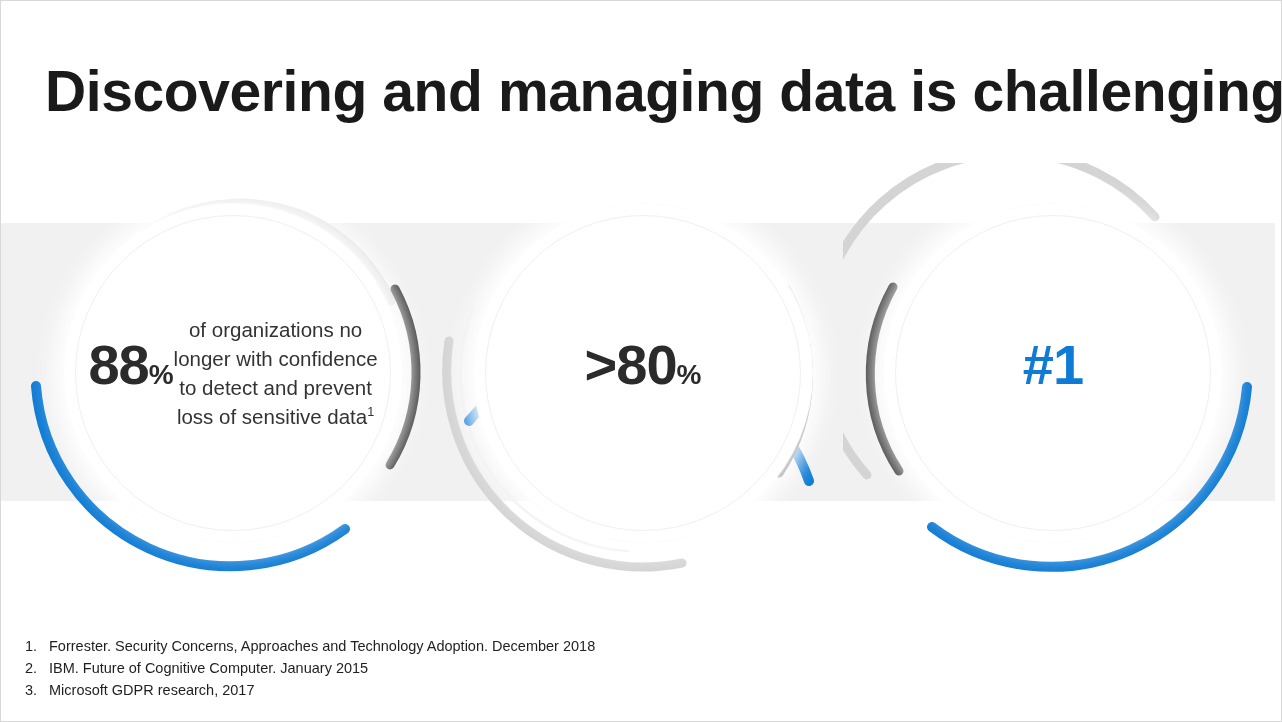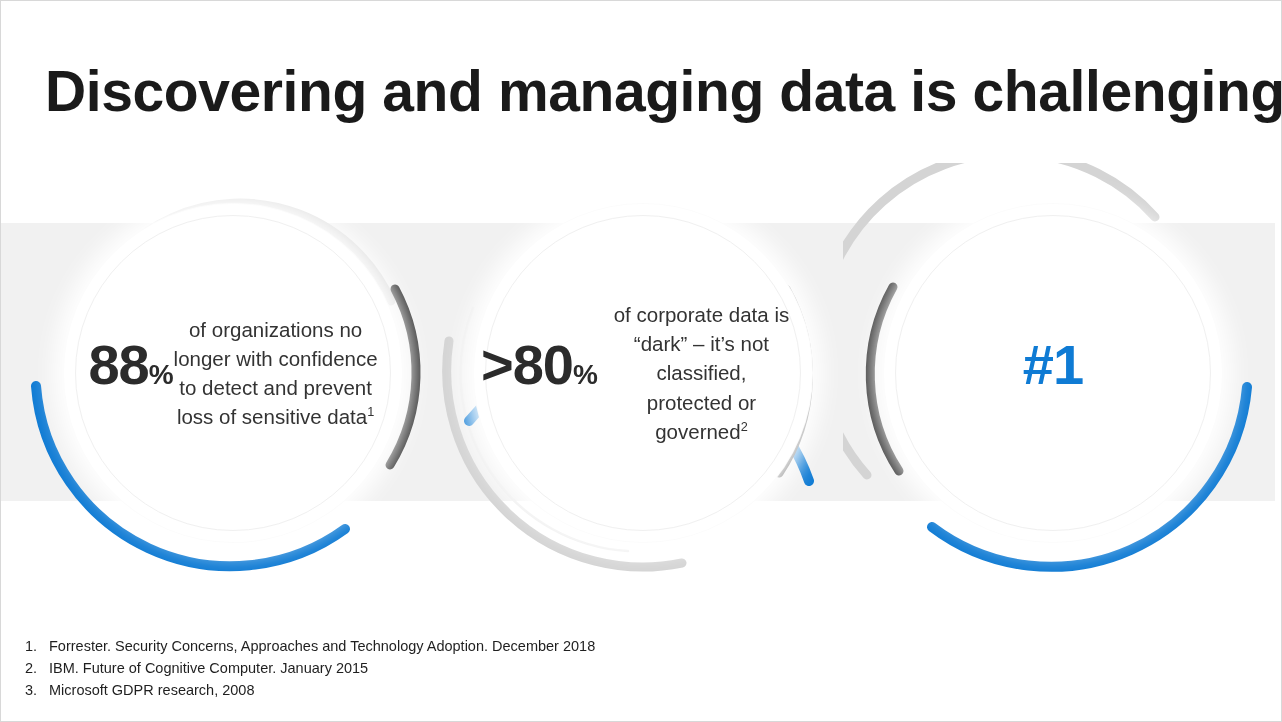--- a/index.html
+++ b/index.html
@@ -181,23 +181,20 @@
       <path d="M 40 145 A 178 178 0 0 0 195 388" fill="none" stroke="#ececec" stroke-width="2.5" stroke-linecap="round"></path>
 
       <path d="M 36 258 A 198 198 0 0 1 376 318" fill="none" stroke="#0f7bd4" stroke-width="10" stroke-linecap="round"></path>
 
       <path d="M 353 126 A 177 177 0 0 1 346 310" fill="none" stroke="#2e2e2e" stroke-width="9" stroke-linecap="round"></path>
     </svg>
     <div class="disc"></div>
     <div class="inner-hairline"></div>
     <div class="content">
       <div class="stat"><span>&gt;80</span><span class="suffix">%</span></div>
-      <div class="desc"><span>of corporate data is
-“dark” – it’s not classified,
-protected or governed</span><sup>2</sup></div>
     </div>
   </div>
 
   <div class="circle-group g3">
     <svg class="ring-svg" viewBox="0 0 420 420">
 
       <path d="M 24 312 A 188 188 0 0 1 312 54" fill="none" stroke="#d4d4d4" stroke-width="9" stroke-linecap="round"></path>
 
       <path d="M 300 80 A 168 168 0 0 1 236 372" fill="none" stroke="#ececec" stroke-width="2.5" stroke-linecap="round"></path>
 
@@ -216,17 +213,17 @@
     <div class="footnote-row">
       <span class="footnote-num">1.</span>
       <span>Forrester. Security Concerns, Approaches and Technology Adoption. December 2018</span>
     </div>
     <div class="footnote-row">
       <span class="footnote-num">2.</span>
       <span>IBM. Future of Cognitive Computer. January 2015</span>
     </div>
     <div class="footnote-row">
       <span class="footnote-num">3.</span>
-      <span>Microsoft GDPR research, 2008</span>
+      <span>Microsoft GDPR research, 2017</span>
     </div>
   </div>
 
 </div>
 
 </body></html>

